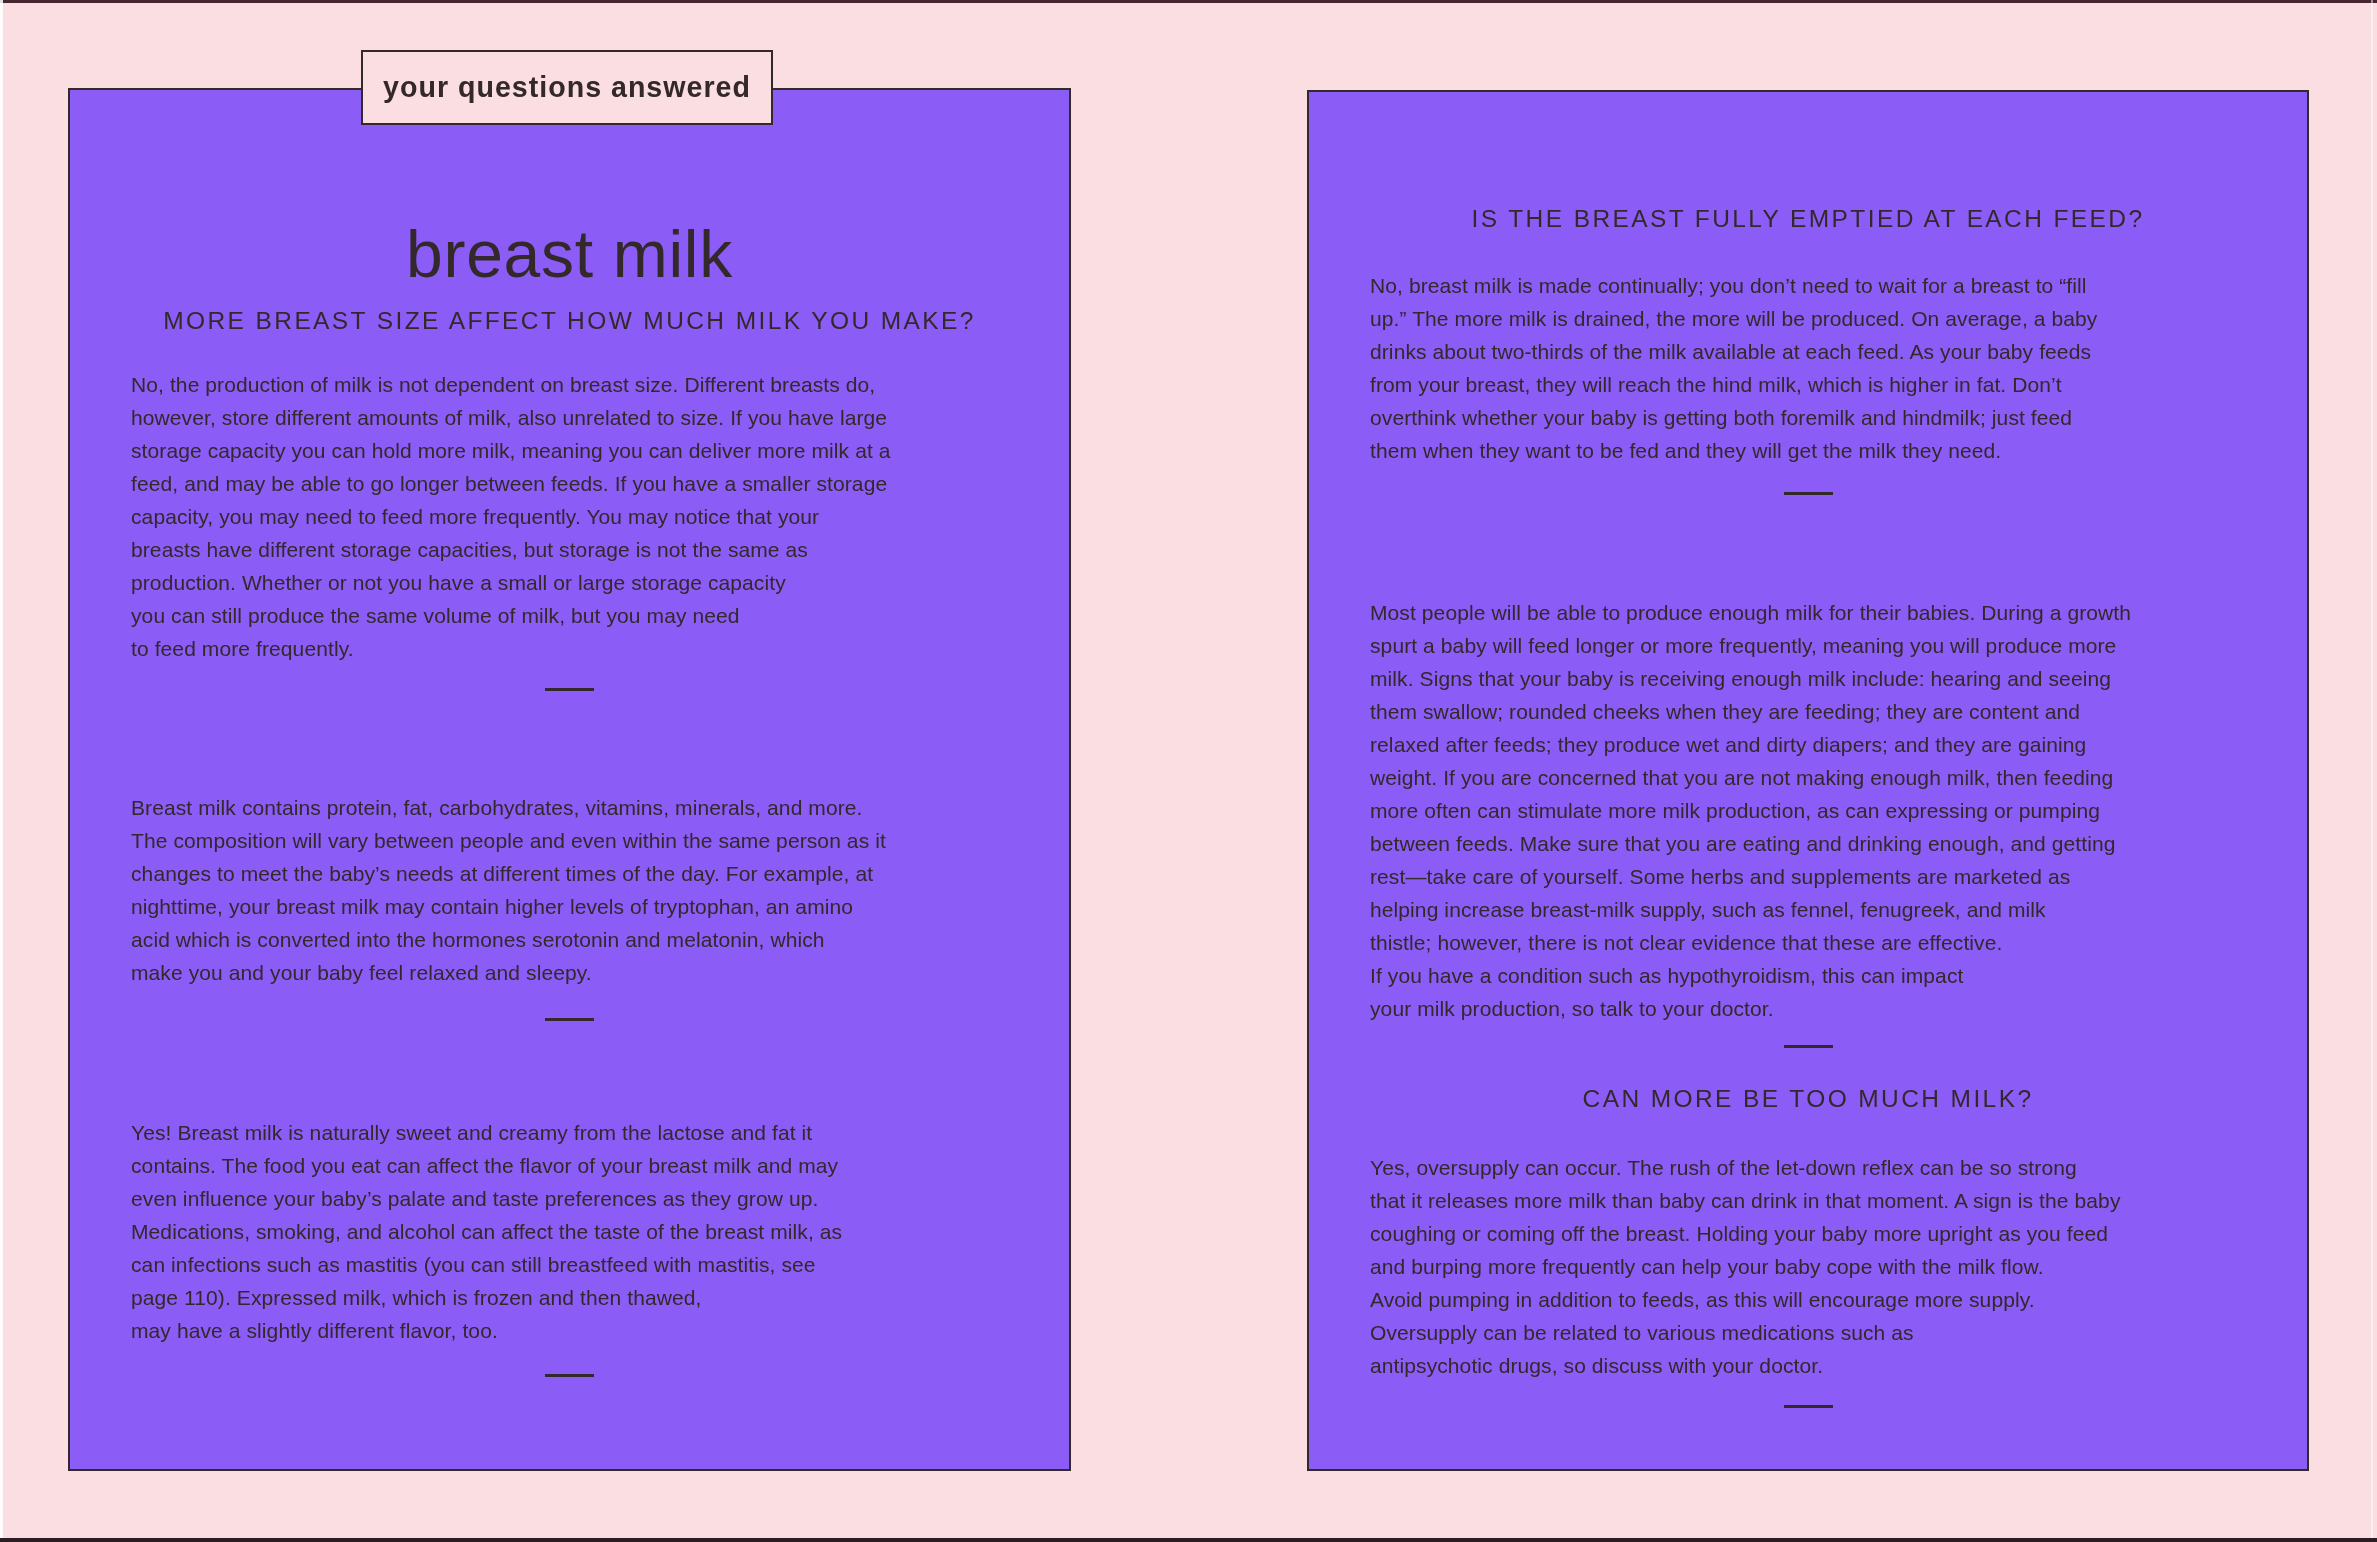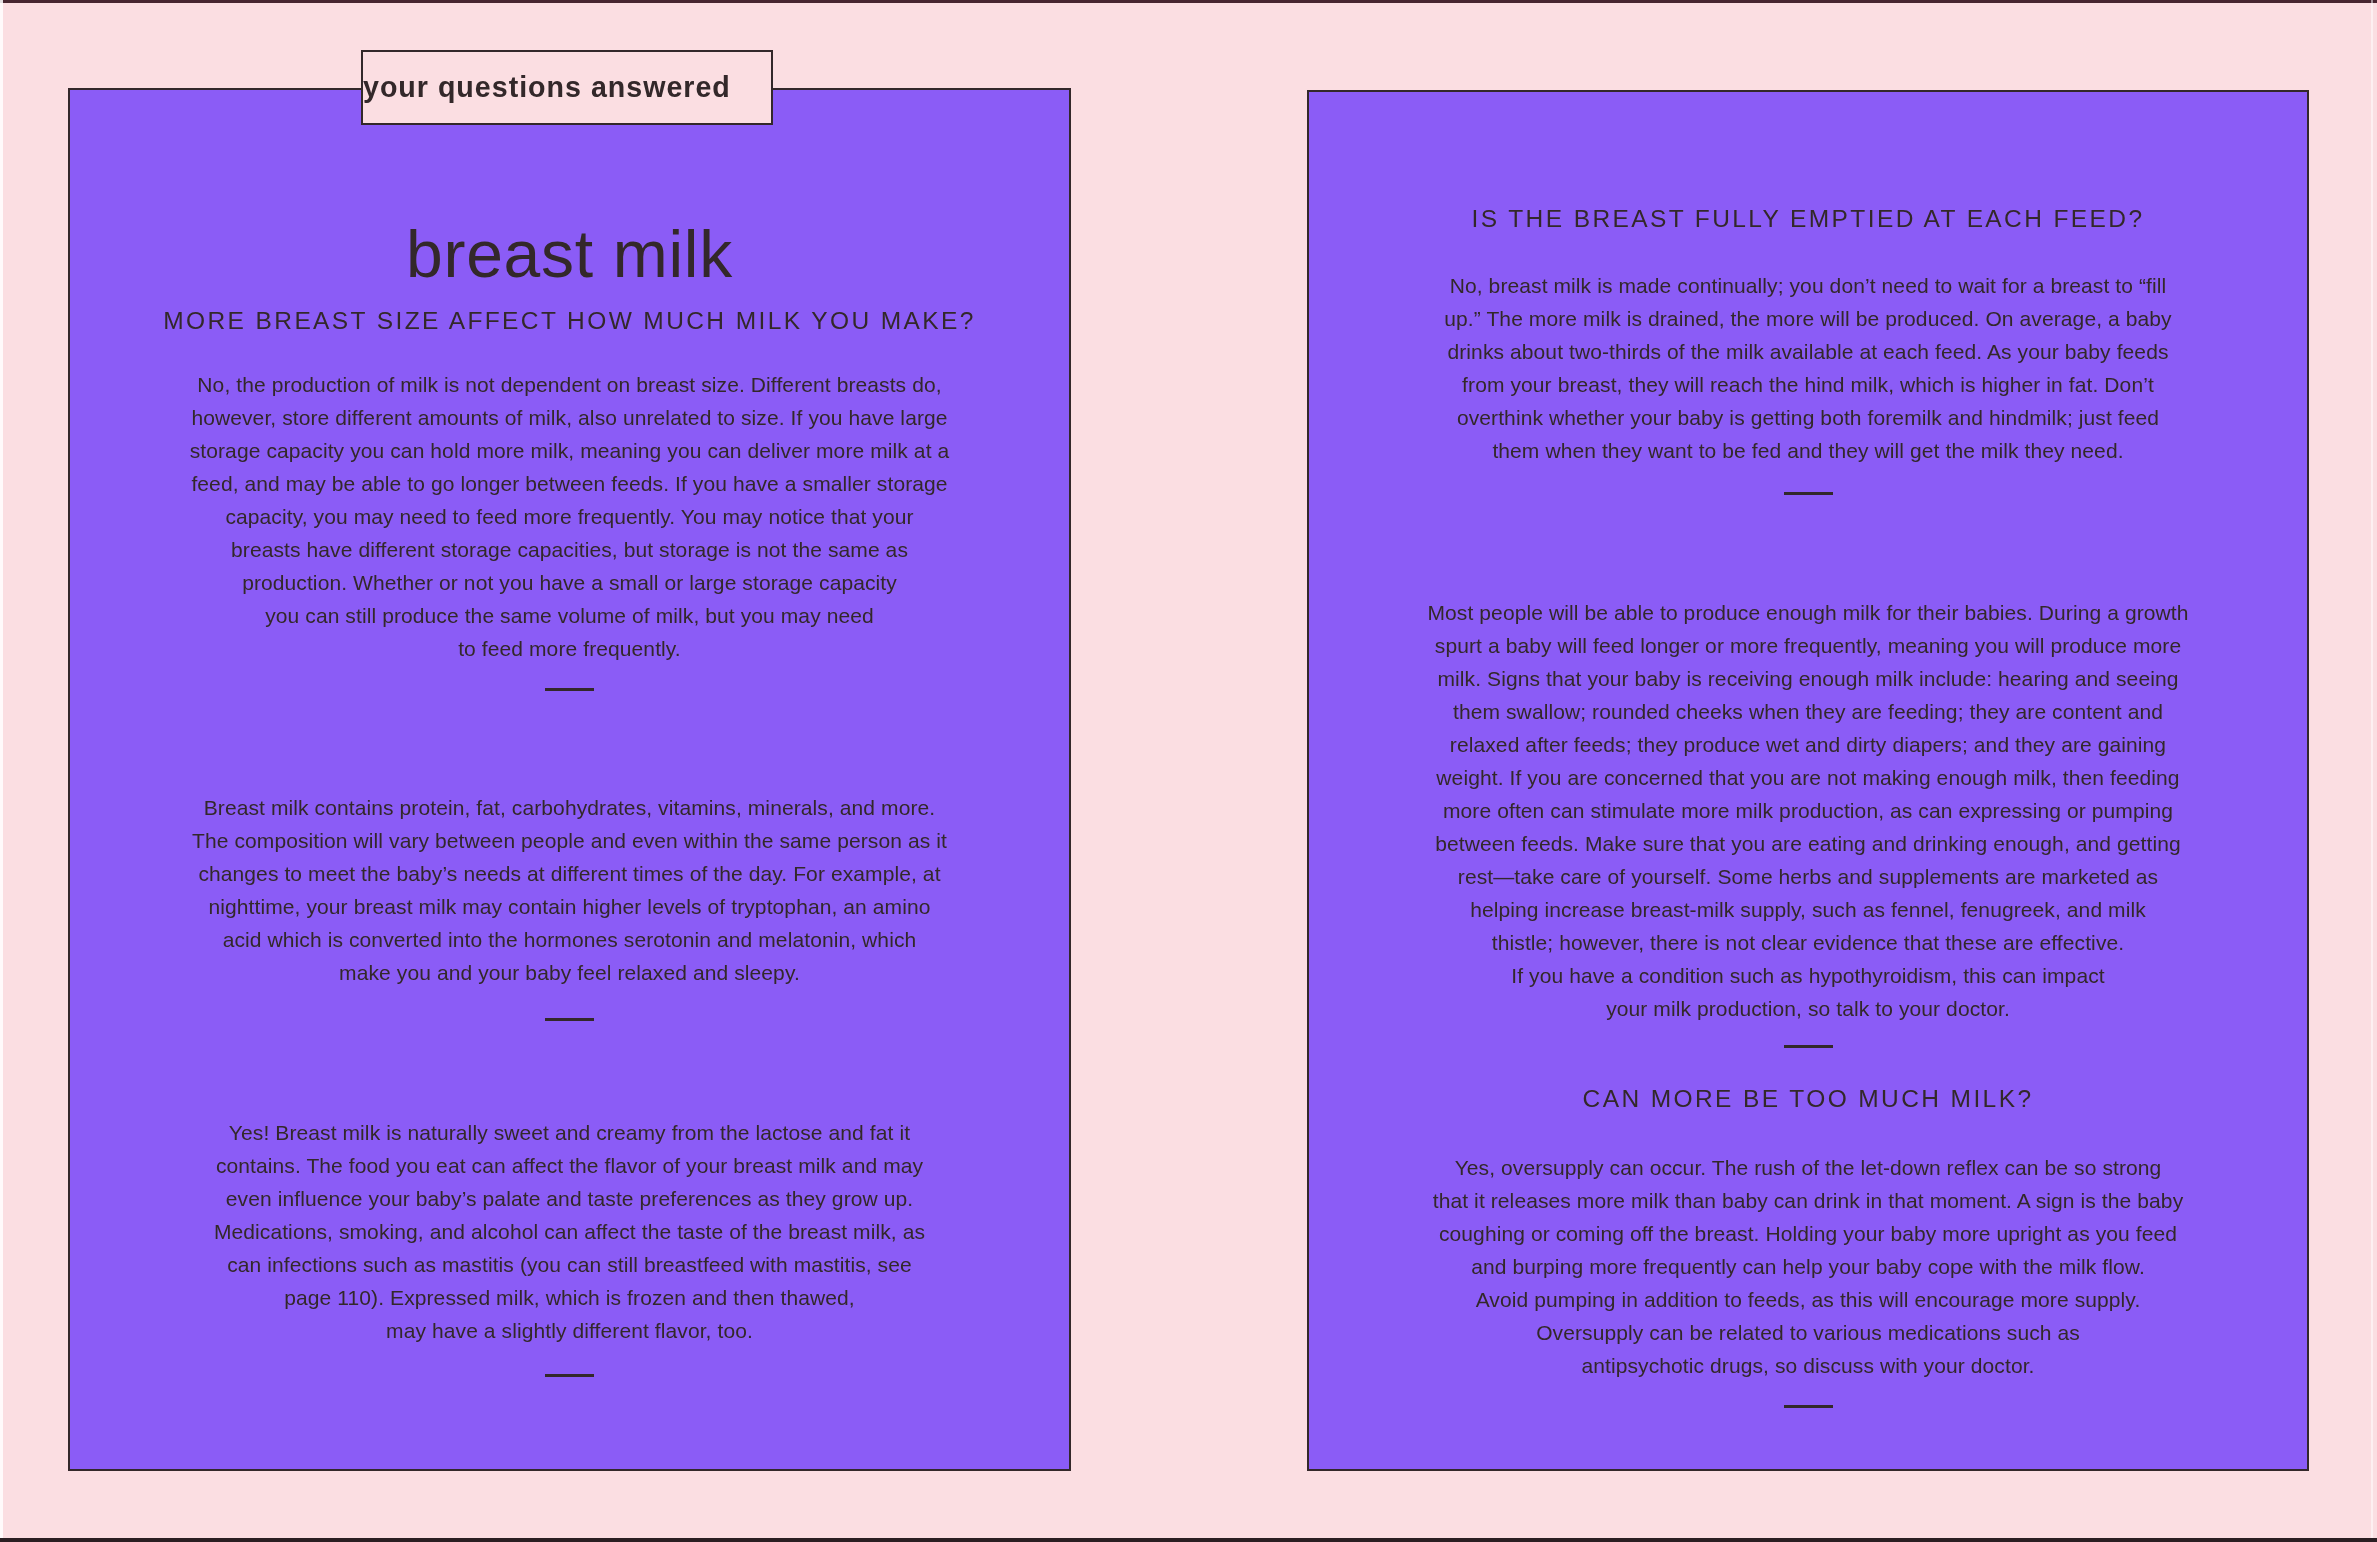--- a/index.html
+++ b/index.html
@@ -41,21 +41,21 @@
   .page-box.left  { left: 68px;  top: 88px; width: 1003px; height: 1383px; }
   .page-box.right { left: 1307px; top: 90px; width: 1002px; height: 1381px; }
 
   .tag-box {
     position: absolute;
     left: 361px; top: 50px;
     width: 412px; height: 75px;
     border: 2px solid #33282a;
     background: #fbdee2;
     box-sizing: border-box;
-    display: flex; align-items: center; 
+    display: flex; align-items: center; justify-content: center;
     z-index: 3;
   }
   .tag-label {
     font-size: 28.6px;
     font-weight: 700;
     letter-spacing: 1px;
     color: #33282a;
   }
   .page-title {
     position: absolute;
@@ -75,21 +75,21 @@
     font-size: 24.5px;
     line-height: 30px;
     font-weight: 400;
     letter-spacing: 2.4px;
   }
   .sec-body {
     position: absolute;
     left: 0; width: 100%;
     box-sizing: border-box;
     padding: 0 61px;
-    text-align: center;
+    text-align: left;
     white-space: pre-line;
     font-size: 21px;
     line-height: 33px;
     font-weight: 400;
     letter-spacing: 0.1px;
   }
   .rule {
     position: absolute;
     left: 50%; margin-left: -24.5px;
     width: 49px; height: 2.7px;

